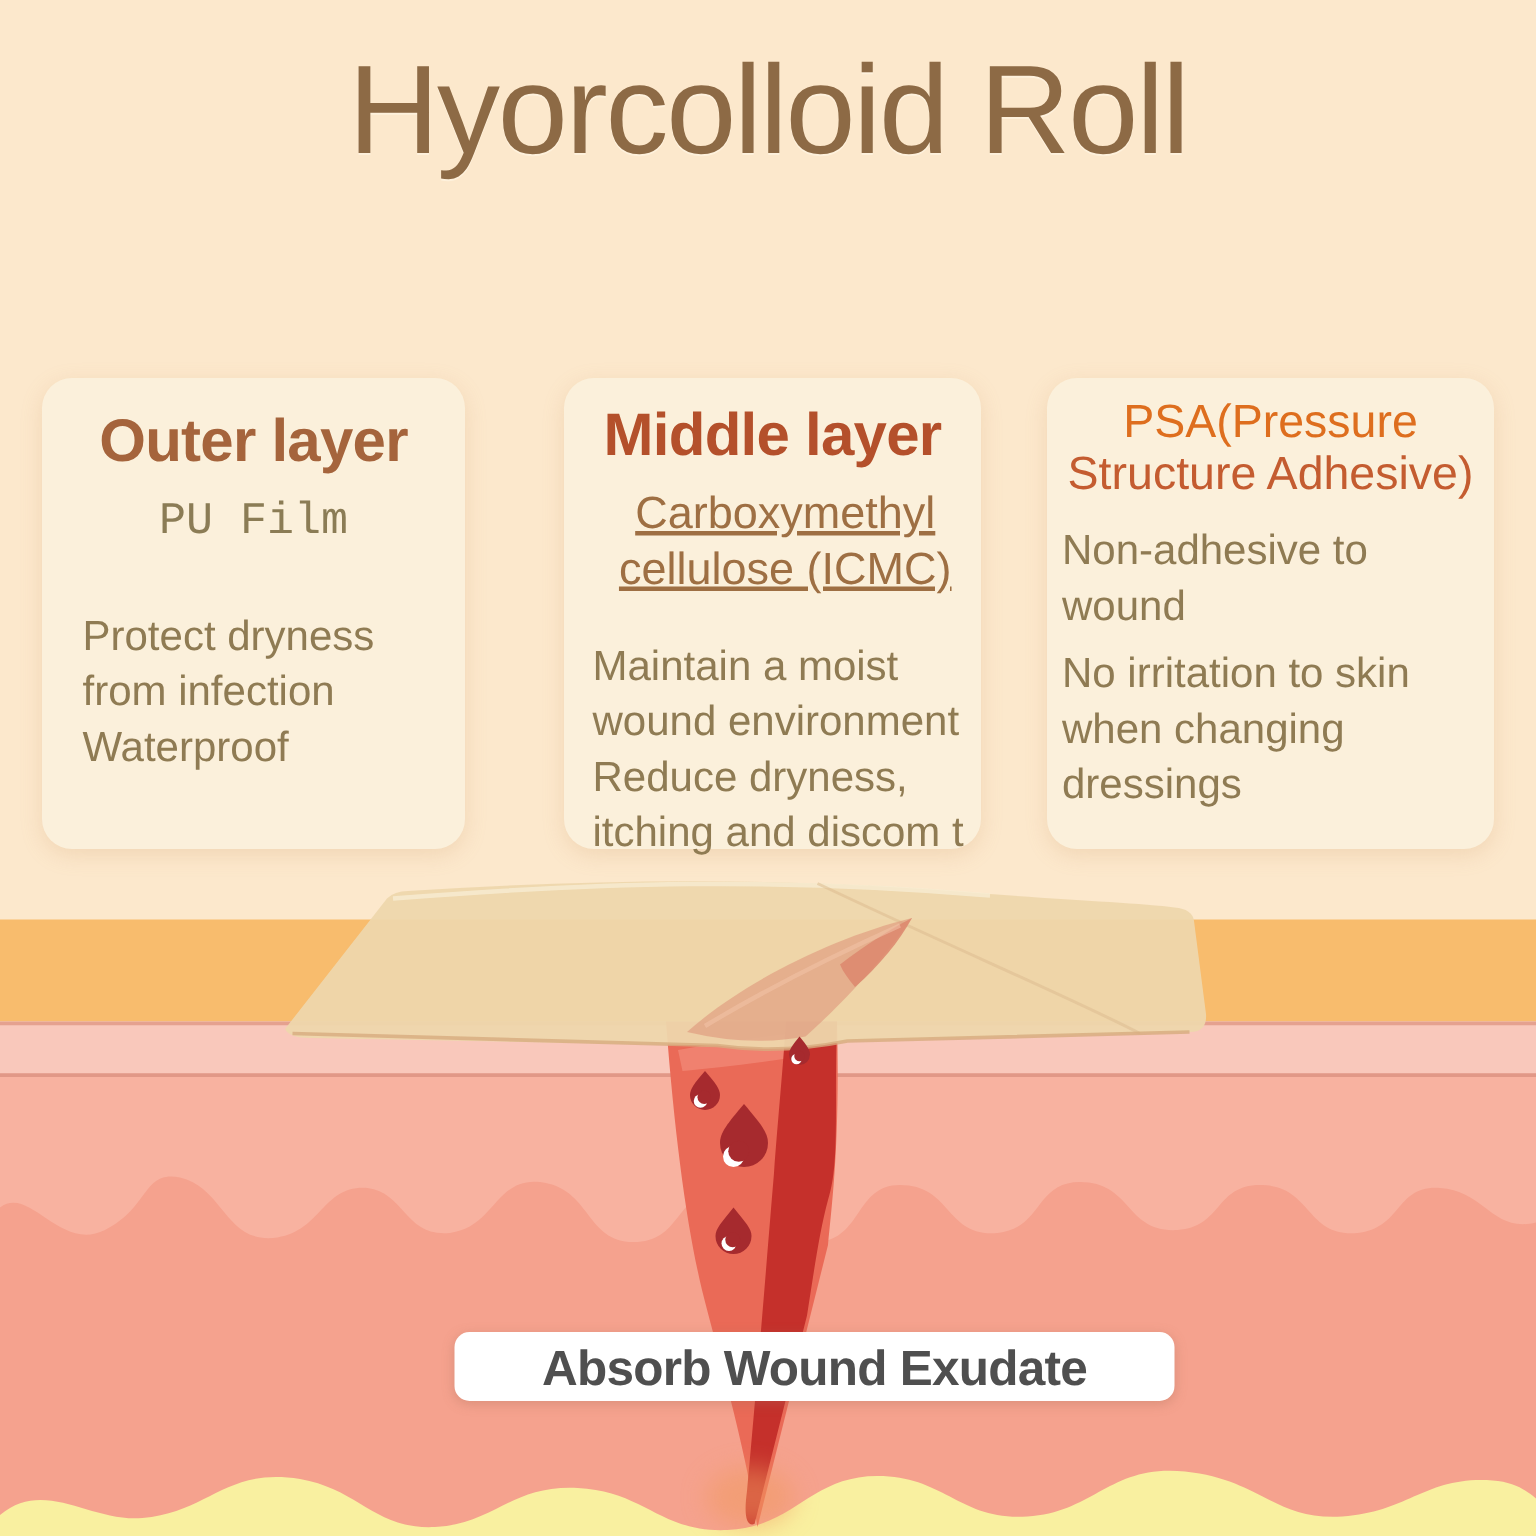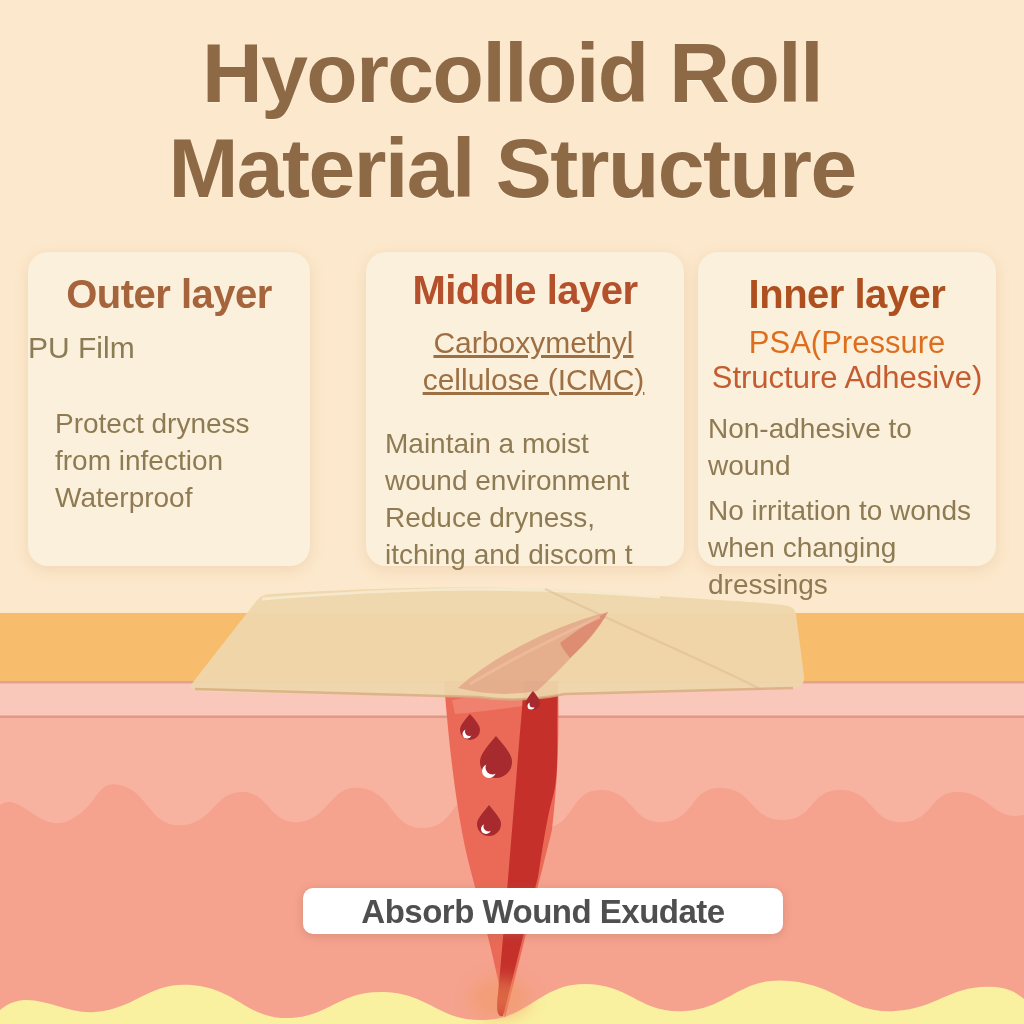--- a/index.html
+++ b/index.html
@@ -4,41 +4,41 @@
 <style>
   html,body{margin:0;padding:0;}
   #page{
     position:relative;width:1024px;height:1024px;overflow:hidden;
     background:#fce8cc;
     font-family:"Liberation Sans",sans-serif;
   }
   
   #title{
     position:absolute;top:26px;left:0;width:1024px;
-    text-align:center;font-weight:bold;font-size:84px;line-height:95px;
+    text-align:center;font-weight:normal;font-size:84px;line-height:95px;
     letter-spacing:-1.5px;color:#8d6a45;
     text-shadow:0 1px 0 rgba(255,246,230,.6);
   }
   
   .card{
     position:absolute;top:252px;height:314px;border-radius:20px;
     background:#fbf0db;box-shadow:0 4px 14px rgba(205,150,100,.22);
   }
   #card-outer{left:28px;width:282px;}
-  #card-middle{left:366px;width:318px;}
+  #card-middle{left:376px;width:278px;}
   #card-inner{left:698px;width:298px;}
   .card h2{
     margin:22px 0 0;text-align:center;font-size:40px;line-height:1;
     letter-spacing:-.5px;font-weight:bold;
   }
   #card-outer h2{color:#a5643c;text-align:center;}
   #card-middle h2{margin-top:18px;color:#b4502b;}
   #card-inner h2{color:#ae4f1f;}
   .sub-center{
-    margin-top:16px;text-align:left;font-size:30px;line-height:1.2;color:#8b7c55;
+    margin-top:16px;text-align:center;font-size:30px;line-height:1.2;color:#8b7c55;font-family:Liberation Mono, monospace;
   }
   #card-middle .sub-left{
     margin:15px 8px 0 25px;text-align:center;font-size:30px;line-height:1.22;color:#9e6f43;text-decoration:underline;
   }
   #card-inner .sub-line1{margin-top:12px;text-align:center;font-size:31px;line-height:1.12;color:#de6e1e;}
   #card-inner .sub-line2{text-align:center;font-size:31px;line-height:1.12;color:#c45c30;}
   .body-text{font-size:28px;line-height:1.32;color:#8f7b53;text-align:left;}
   #card-outer .body-text{margin:40px 4px 0 27px;}
   #card-middle .body-text{margin:28px 8px 0 19px;}
   #card-inner .body-line1{margin:16px 4px 0 10px;}
@@ -54,41 +54,39 @@
     color:#4f4f4f;letter-spacing:-.5px;
   }
 </style>
 </head>
 <body>
 
 <div id="page">
 
   <div id="title">
     <div>Hyorcolloid Roll</div>
-    <div>Material Structure</div>
   </div>
 
   <div class="card" id="card-outer">
     <h2>Outer layer</h2>
     <div class="sub-center">PU Film</div>
     <div class="body-text">Protect dryness from infection Waterproof</div>
   </div>
 
   <div class="card" id="card-middle">
     <h2>Middle layer</h2>
     <div class="sub-left">Carboxymethyl cellulose (ICMC)</div>
     <div class="body-text">Maintain a moist wound environment Reduce dryness, itching and discom t</div>
   </div>
 
   <div class="card" id="card-inner">
-    <h2>Inner layer</h2>
     <div class="sub-line1">PSA(Pressure</div>
     <div class="sub-line2">Structure Adhesive)</div>
     <div class="body-text body-line1">Non-adhesive to wound</div>
-    <div class="body-text body-line2">No irritation to wonds when changing dressings</div>
+    <div class="body-text body-line2">No irritation to skin when changing dressings</div>
   </div>
 
   <svg id="skin-svg" width="1024" height="1024" viewBox="0 0 1024 1024">
     <defs>
       <filter id="blur8" x="-60%" y="-60%" width="220%" height="220%">
         <feGaussianBlur stdDeviation="8"></feGaussianBlur>
       </filter>
     </defs>
 
     <rect x="0" y="613" width="1024" height="68" fill="#f8bc6d"></rect>

